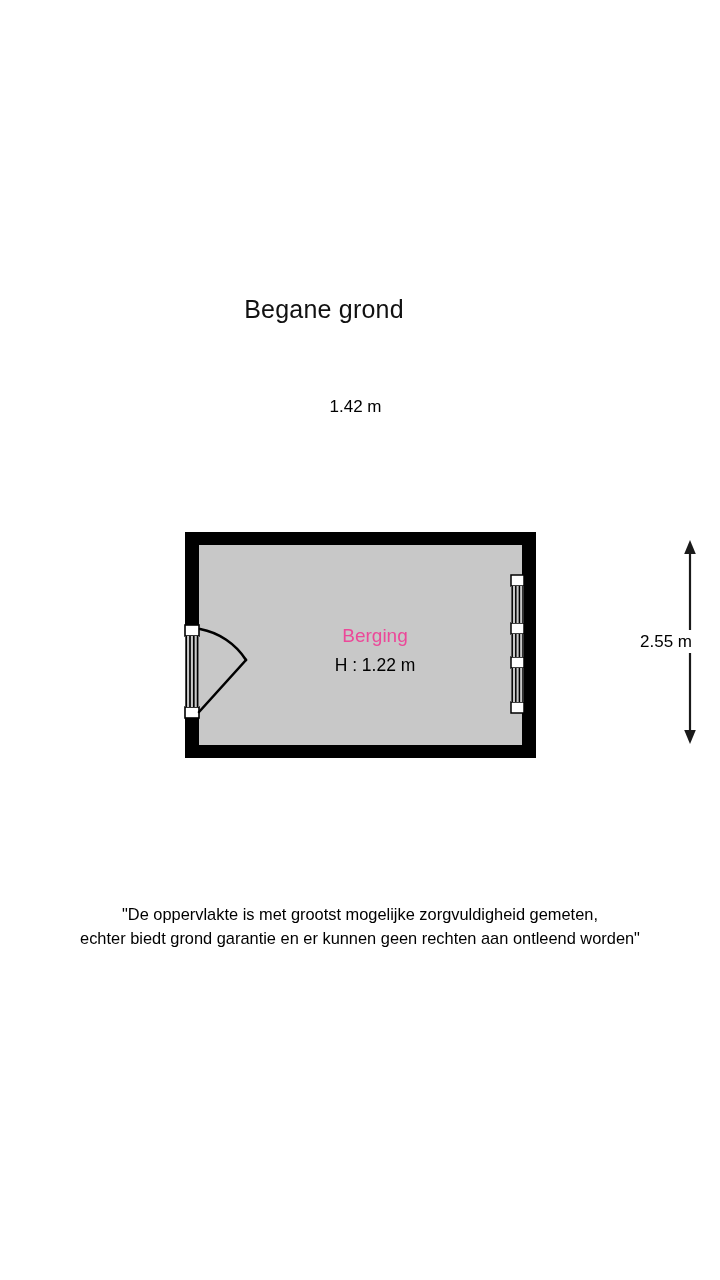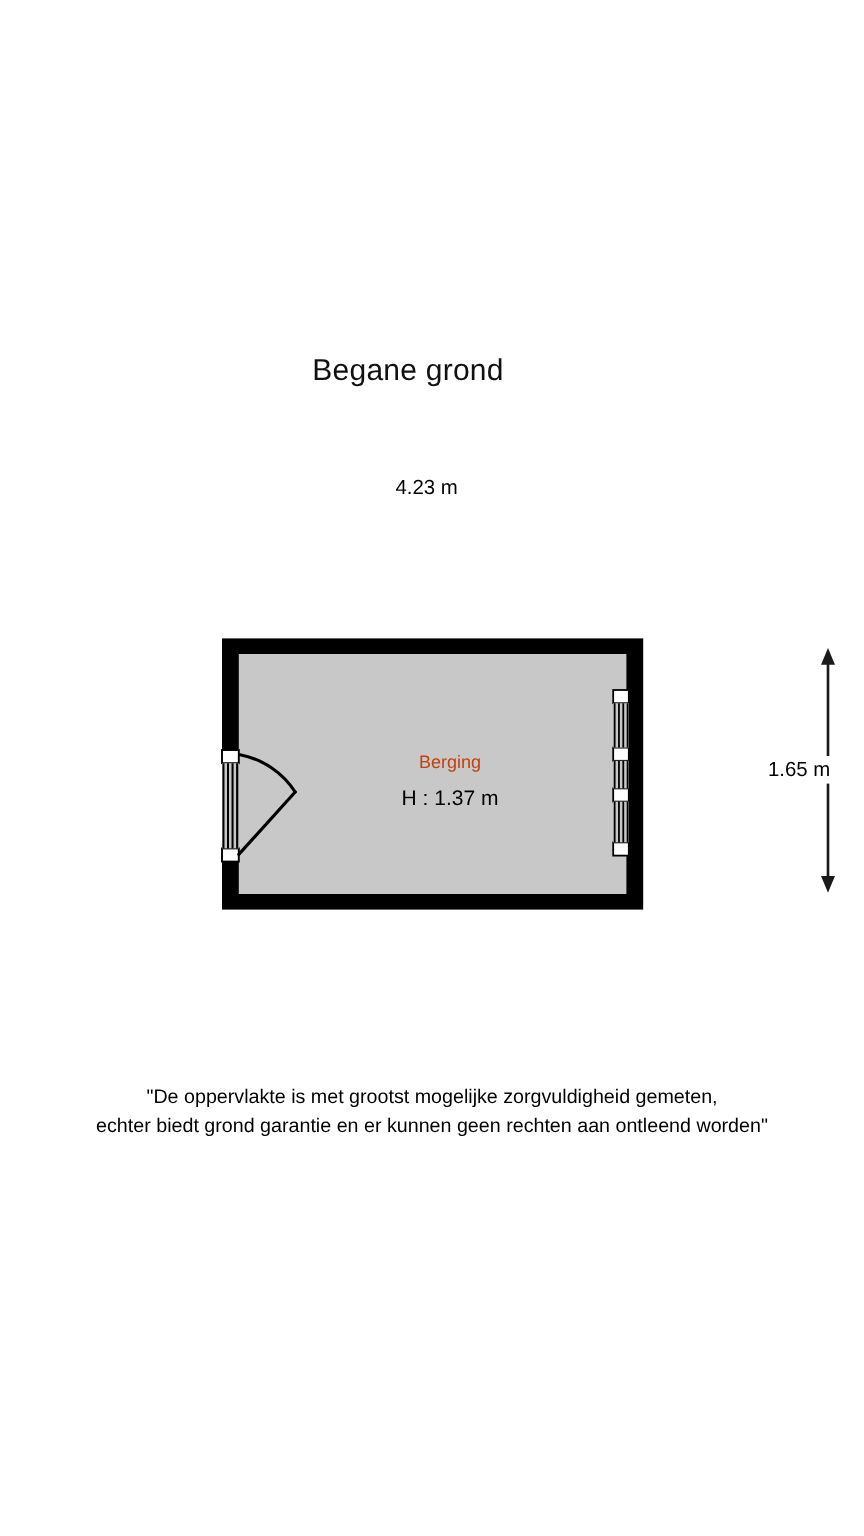--- a/index.html
+++ b/index.html
@@ -29,21 +29,20 @@
   .plan-title {
     position: absolute;
     left: 0;
     top: 295px;
     width: 648px;
     text-align: center;
     font-size: 25px;
     font-weight: 400;
     letter-spacing: 0.2px;
     color: #111111;
-    padding-left: 16px;
   }
 
   
   .dim-horizontal {
     position: absolute;
     left: 190px;
     top: 396px;
     width: 331px;
     height: 24px;
   }
@@ -100,23 +99,23 @@
   
   .room-labels {
     position: absolute;
     left: 255px;
     top: 622px;
     width: 240px;
     text-align: center;
     pointer-events: none;
   }
   .room-name {
-    font-size: 15px;
+    font-size: 19px;
     line-height: 28px;
-    color: #c2410c;
+    color: #ec4899;
   }
   .room-height {
     font-size: 17.5px;
     line-height: 30px;
     color: #000000;
   }
 
   
   .disclaimer {
     position: absolute;
@@ -137,32 +136,32 @@
 
   <div class="plan-title">Begane grond</div>
 
   <div class="dim-horizontal">
     <svg width="331" height="24" viewBox="0 0 331 24" style="position:absolute;left:0;top:0;">
       <line x1="10" y1="12" x2="321" y2="12" stroke="#1a1a1a" stroke-width="2.2"></line>
       <polygon points="0,12 14,6.2 14,17.8" fill="#1a1a1a"></polygon>
       <polygon points="331,12 317,6.2 317,17.8" fill="#1a1a1a"></polygon>
     </svg>
     <div class="dim-label">
-      <span>4.23 m</span>
+      <span>1.42 m</span>
     </div>
   </div>
 
   <div class="dim-vertical">
     <svg width="108" height="204" viewBox="0 0 108 204" style="position:absolute;left:0;top:0;">
       <line x1="78" y1="10" x2="78" y2="194" stroke="#1a1a1a" stroke-width="2.2"></line>
       <polygon points="78,0 72.2,14 83.8,14" fill="#1a1a1a"></polygon>
       <polygon points="78,204 72.2,190 83.8,190" fill="#1a1a1a"></polygon>
     </svg>
     <div class="dim-label">
-      <span>1.65 m</span>
+      <span>2.55 m</span>
     </div>
   </div>
 
   <svg id="plan-drawing" width="375" height="240" viewBox="0 0 375 240">
 
     <rect x="10" y="10" width="351" height="226" fill="#000000"></rect>
 
     <rect x="24" y="23" width="323" height="200" fill="#c8c8c8"></rect>
 
     <rect x="10" y="103" width="14" height="11" fill="#ffffff" stroke="#000000" stroke-width="1.6"></rect>
@@ -203,21 +202,21 @@
       <rect x="336" y="112" width="13" height="23" fill="#c8c8c8"></rect>
       <line x1="337.2" y1="112" x2="337.2" y2="135" stroke="#000000" stroke-width="1.5"></line>
       <line x1="340.8" y1="112" x2="340.8" y2="135" stroke="#000000" stroke-width="1.5"></line>
       <line x1="344.4" y1="112" x2="344.4" y2="135" stroke="#000000" stroke-width="1.5"></line>
       <line x1="348.0" y1="112" x2="348.0" y2="135" stroke="#000000" stroke-width="1.5"></line>
     </g>
   </svg>
 
   <div class="room-labels">
     <div class="room-name">Berging</div>
-    <div class="room-height">H : 1.37 m</div>
+    <div class="room-height">H : 1.22 m</div>
   </div>
 
   <div class="disclaimer">
     <div>"De oppervlakte is met grootst mogelijke zorgvuldigheid gemeten,</div>
     <div>echter biedt grond garantie en er kunnen geen rechten aan ontleend worden"</div>
   </div>
 
 </div>
 
 </body></html>

